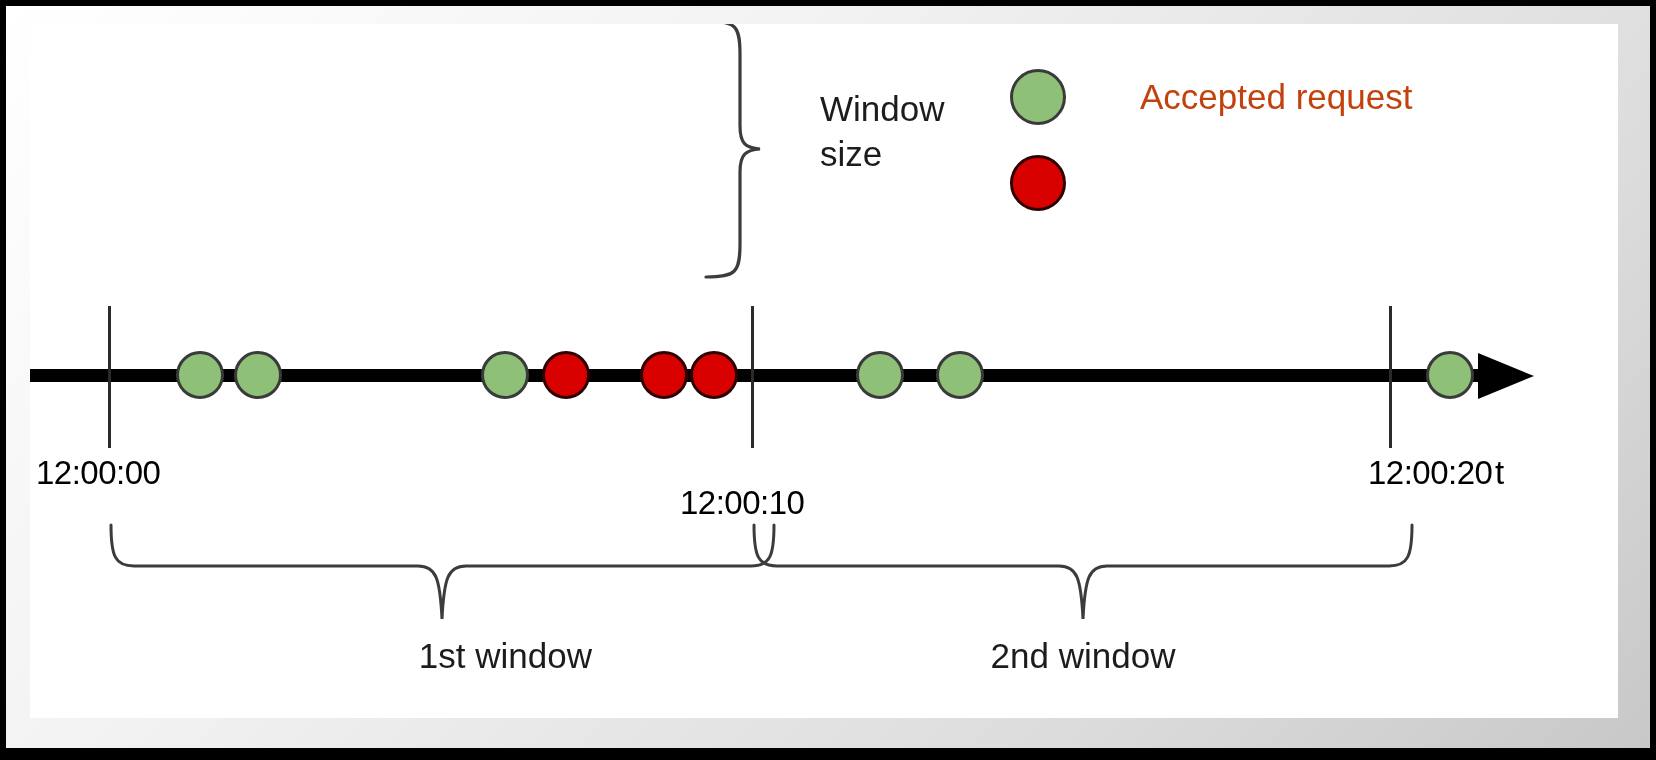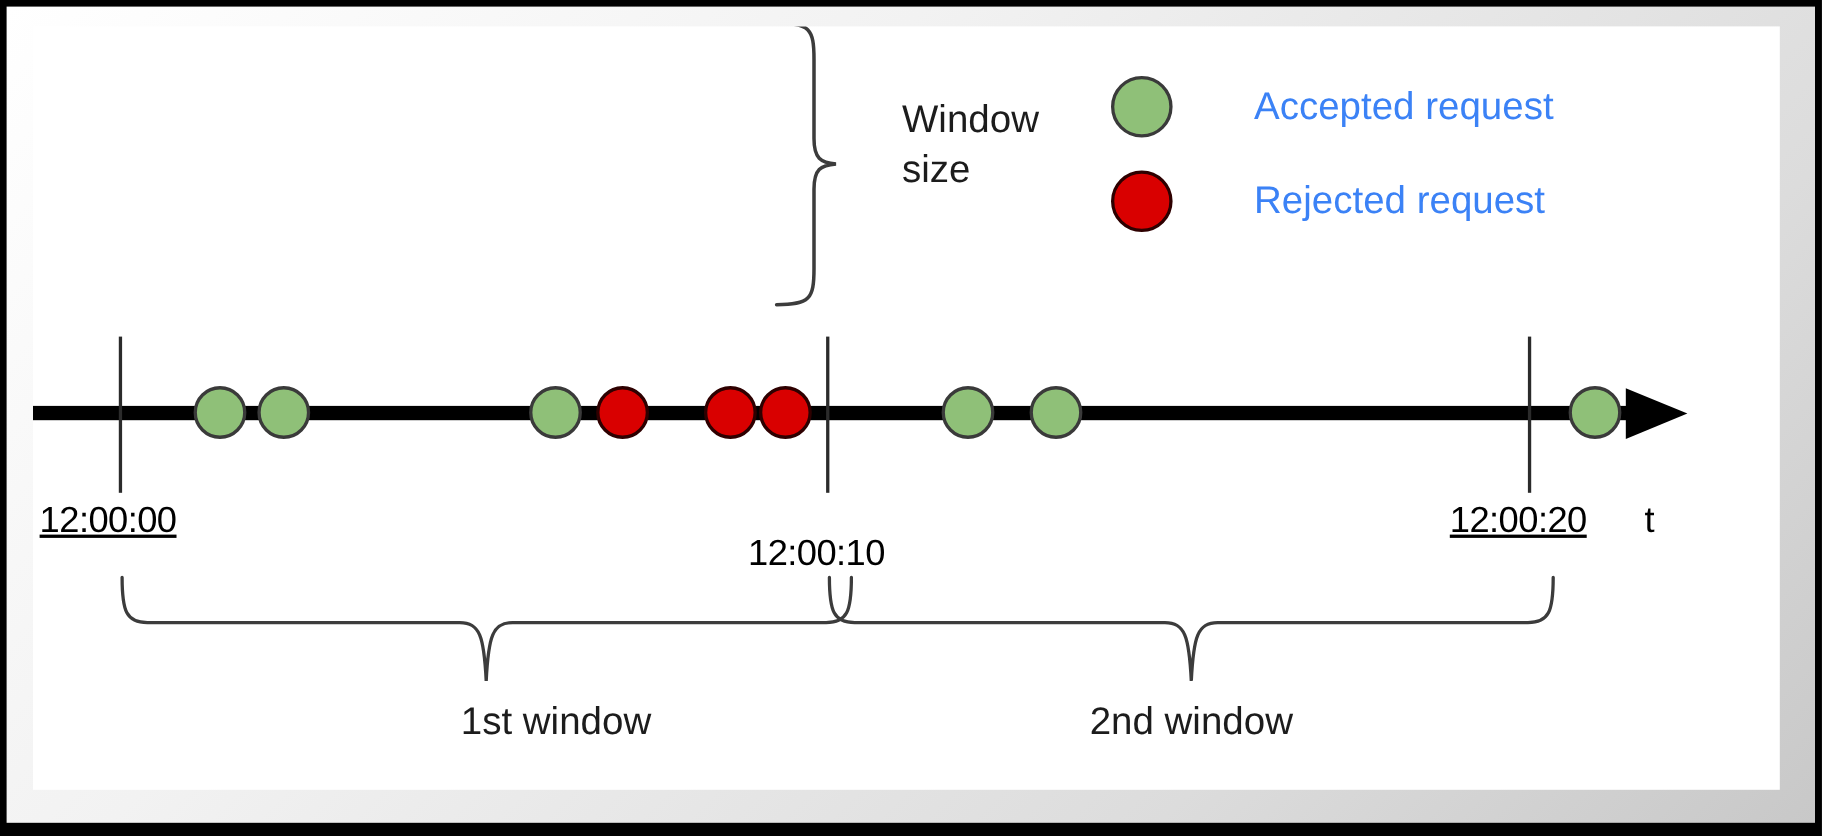--- a/index.html
+++ b/index.html
@@ -106,21 +106,21 @@
     border-radius: 50%;
     border: 3px solid #3a3a3a;
     box-sizing: border-box;
     flex: 0 0 auto;
   }
   .legend-swatch.accepted { background: #8fc078; }
   .legend-swatch.rejected { background: #d90000; border-color: #2e0000; }
   .legend-text {
     margin-left: 74px;
     font-size: 35px;
-    color: #3b82f6;
+    color: #c2410c;
     white-space: nowrap;
   }
 
   
   #window-size-brace {
     left: 672px;
     top: -6px;
     width: 60px;
     height: 262px;
   }
@@ -165,34 +165,33 @@
       <div class="abs" id="window-size-label">Window
 size</div>
 
       <div class="abs" id="legend">
         <div class="legend-row">
           <span class="legend-swatch accepted"></span>
           <span class="legend-text">Accepted request</span>
         </div>
         <div class="legend-row">
           <span class="legend-swatch rejected"></span>
-          <span class="legend-text">Rejected request</span>
         </div>
       </div>
 
       <div class="abs" id="axis-line"></div>
       <div class="abs" id="axis-arrow"></div>
 
       <div class="abs tick" style="left:78px;"></div>
       <div class="abs tick" style="left:721px;"></div>
       <div class="abs tick" style="left:1359px;"></div>
 
-      <div class="abs tick-label" style="left:6px;text-decoration:underline;">12:00:00</div>
+      <div class="abs tick-label" style="left:6px;">12:00:00</div>
       <div class="abs tick-label" style="left:650px;margin-top:30px;">12:00:10</div>
-      <div class="abs tick-label" style="left:1288px;text-decoration:underline;">12:00:20</div>
+      <div class="abs tick-label" style="left:1338px;">12:00:20</div>
       <div class="abs" id="axis-name">t</div>
 
       <div id="dot-layer">
           <div class="abs dot accepted" style="left: 146px;"></div>
           <div class="abs dot accepted" style="left: 204px;"></div>
           <div class="abs dot accepted" style="left: 451px;"></div>
           <div class="abs dot rejected" style="left: 512px;"></div>
           <div class="abs dot rejected" style="left: 610px;"></div>
           <div class="abs dot rejected" style="left: 660px;"></div>
           <div class="abs dot accepted" style="left: 826px;"></div>

